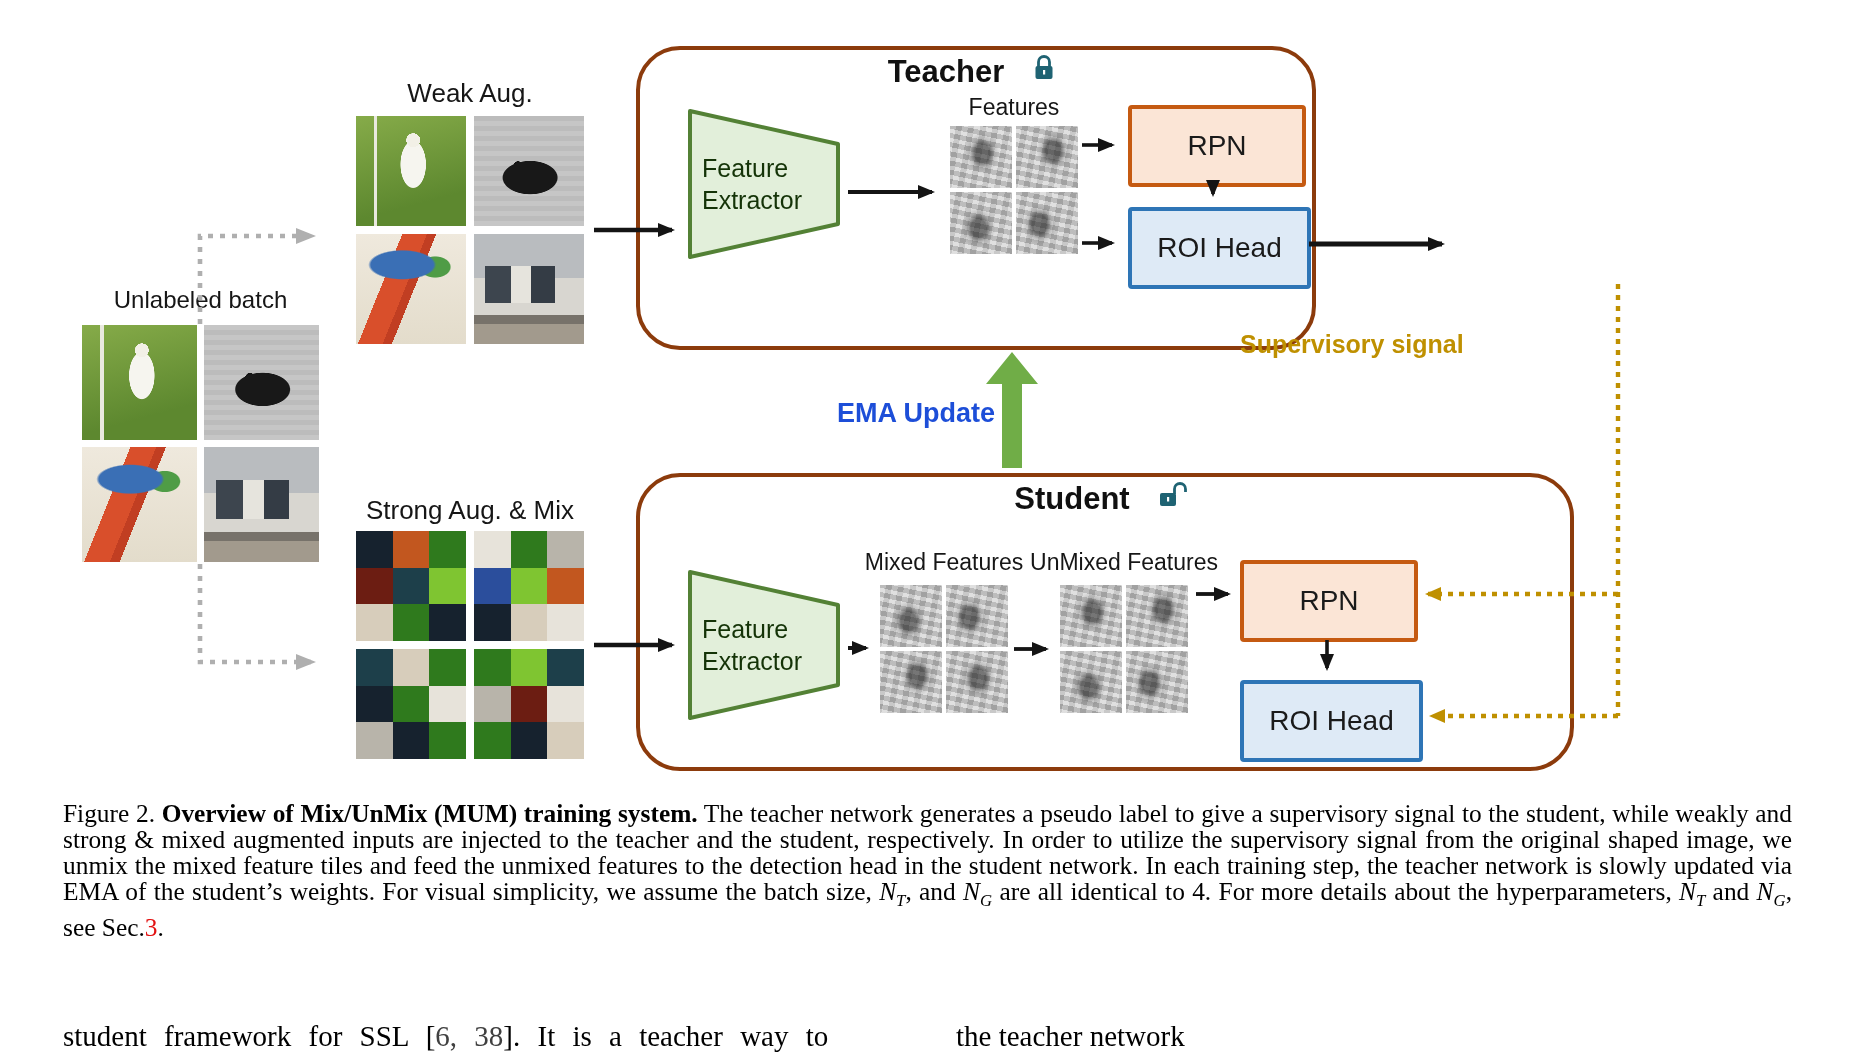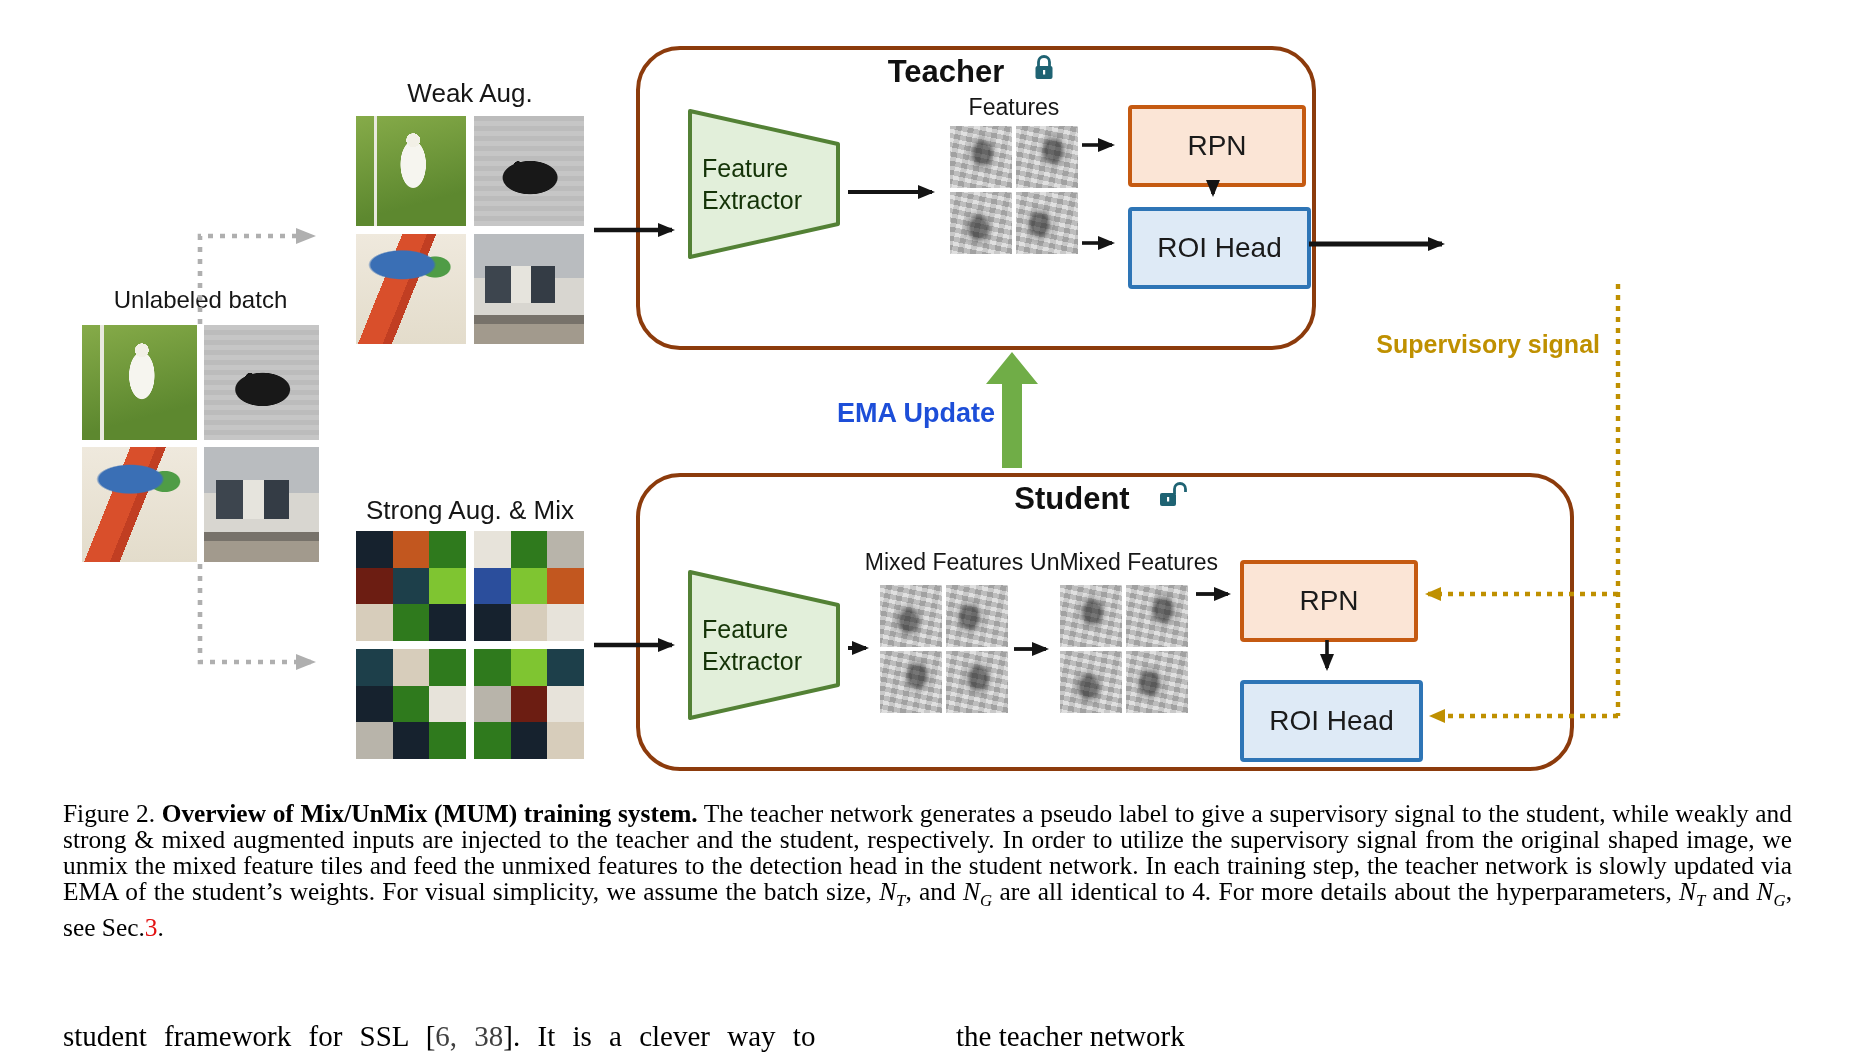--- a/index.html
+++ b/index.html
@@ -50,21 +50,21 @@
              font-size:31px;font-weight:bold;color:#111;}
   
   .node{position:absolute;display:flex;align-items:center;justify-content:center;
         border-radius:4px;font-size:28px;color:#1a1a1a;}
   .rpn{background:#FBE5D6;border:4px solid #C55A11;}
   .roi{background:#DEEAF6;border:4px solid #2E75B6;}
   .pseudo{background:#FFF2CC;border:4px solid #BF9000;font-size:26px;}
   .trap{position:absolute;width:152px;height:150px;}
   .trap .txt{position:absolute;inset:0;display:flex;flex-direction:column;justify-content:center;
              padding-left:14px;padding-right:12px;font-size:25px;line-height:32px;color:#143307;}
-  .gold-lbl{position:absolute;left:1240px;top:330px;width:360px;text-align:right;
+  .gold-lbl{position:absolute;left:1240px;top:330px;width:360px;
             font-size:25px;font-weight:bold;color:#BF9000;}
   .ema-lbl{position:absolute;left:770px;top:398px;width:225px;text-align:right;
            font-size:27px;font-weight:bold;color:#1d4ed8;}
   
   .caption{position:absolute;left:63px;top:800px;width:1729px;margin:0;
            font-family:"Liberation Serif", serif;font-size:25.4px;line-height:26px;
            text-align:justify;color:#000;}
   .caption b{font-weight:bold;}
   .caption .m{font-style:italic;font-family:"Liberation Serif", serif;}
   .caption sub{font-size:0.66em;font-style:italic;}
@@ -248,16 +248,16 @@
 
     <path d="M1002 468 V384 H986 L1012 352 L1038 384 H1022 V468 Z" fill="#70AD47"></path>
 
     <path d="M1618 284 V716" fill="none" stroke="#BF9000" stroke-width="4.4" stroke-dasharray="5 6"></path>
     <path d="M1618 594 H1428" fill="none" stroke="#BF9000" stroke-width="4.4" stroke-dasharray="5 6" marker-end="url(#mY)"></path>
     <path d="M1618 716 H1432" fill="none" stroke="#BF9000" stroke-width="4.4" stroke-dasharray="5 6" marker-end="url(#mY)"></path>
   </svg>
 
   <p class="caption"><span>Figure 2. </span><b>Overview of Mix/UnMix (MUM) training system.</b><span> The teacher network generates a pseudo label to give a supervisory signal to the student, while weakly and strong &amp; mixed augmented inputs are injected to the teacher and the student, respectively. In order to utilize the supervisory signal from the original shaped image, we unmix the mixed feature tiles and feed the unmixed features to the detection head in the student network. In each training step, the teacher network is slowly updated via EMA of the student’s weights. For visual simplicity, we assume the batch size, </span><i class="m">N</i><sub>T</sub><span>, and </span><i class="m">N</i><sub>G</sub><span> are all identical to 4. For more details about the hyperparameters, </span><i class="m">N</i><sub>T</sub><span> and </span><i class="m">N</i><sub>G</sub><span>, see Sec.</span><span class="ref-red">3</span><span>.</span></p>
 
-  <div class="bodyline bl-left"><span>student framework for SSL [</span><span class="ref-green">6, 38</span><span>]. It is a clever way to</span></div>
+  <div class="bodyline bl-left"><span>student framework for SSL [</span><span class="ref-green">6, 38</span><span>]. It is a teacher way to</span></div>
   <div class="bodyline bl-right">the teacher network</div>
 
 </div>
 
 </body></html>

